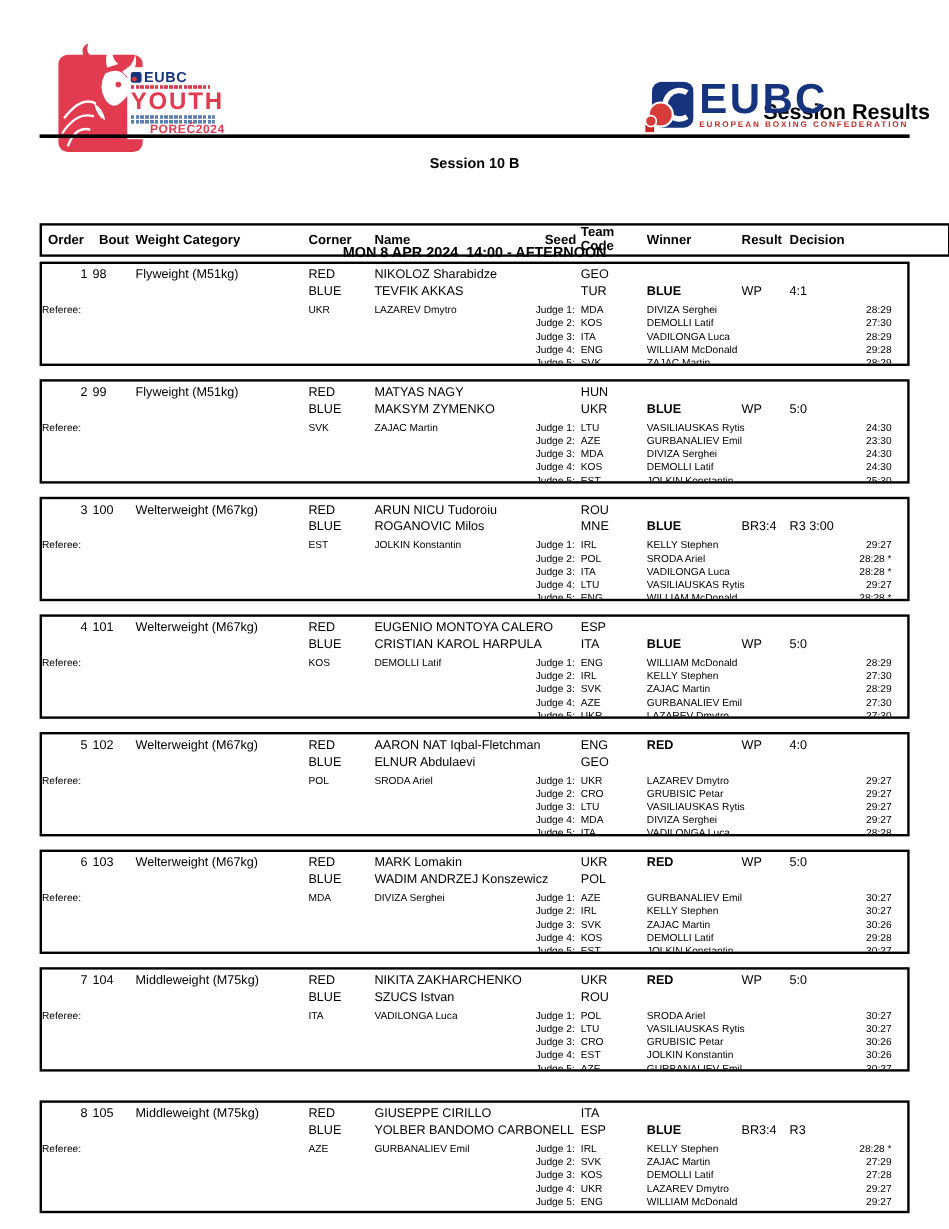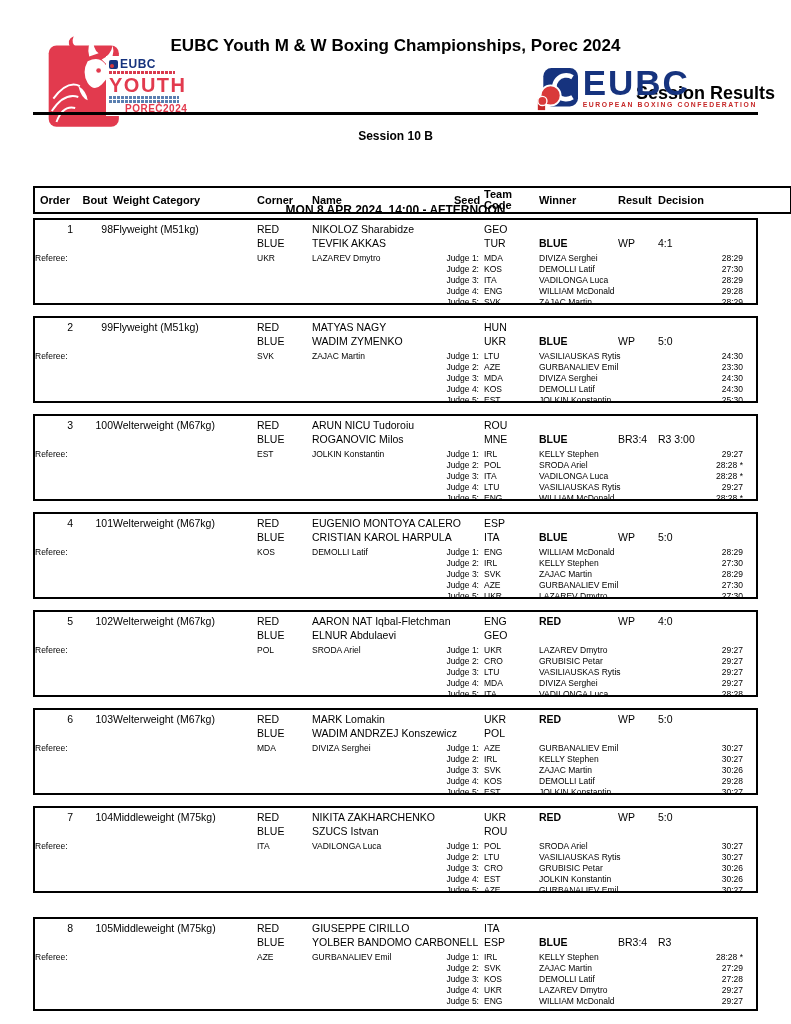--- a/index.html
+++ b/index.html
@@ -45,37 +45,36 @@
   .table-header .h-bout { text-align:center; }
   .table-header .h-seed { padding-left:2px; }
   .table-header .h-team { width:34px; }
   .bouts { position:absolute; top:218px; left:33px; width:725px; }
   .bout-block { border:2px solid #000; box-sizing:border-box; height:87px;
     margin-bottom:11px; padding-top:3px; overflow:hidden; }
   .bout-block:nth-child(7) { margin-bottom:24px; }
   .bout-block:last-child { height:94px; }
   .bout-row { font-size:10.5px; line-height:13.5px; white-space:nowrap; }
   .bout-row .order { text-align:right; padding-right:4px; }
-  .bout-row .bout { text-align:right; padding-right:0; }
+  .bout-row .bout { text-align:left; padding-right:0; }
   .bout-row .winner { font-weight:bold; }
   .judges { margin-top:3px; }
   .judge-row { display:grid;
     grid-template-columns:214px 55px 115px 65px 55px 150px 1fr;
     font-size:8.5px; line-height:11px; white-space:nowrap; }
   .judge-row .ref-label { text-align:left; }
   .judge-row .ref-country, .judge-row .ref-name { padding-left:8px; }
   .judge-row .judge-label { text-align:right; padding-right:5px; }
   .judge-row .judge-score { text-align:right; padding-right:13px; }
 </style>
 </head>
 <body>
 
 <div class="page">
 
-  <div class="main-title">EUBC Youth M &amp; W Boxing Championships, Porec 2024</div>
   <div class="session-results">Session Results</div>
 
   <div class="porec-logo">
     <svg width="78" height="94" viewBox="0 0 100 120">
       <path d="M34 16 Q28 4 38 0 Q34 10 42 14 Z" fill="#e23a4e"></path>
       <rect x="6" y="12" width="90" height="104" rx="10" fill="#e23a4e"></rect>
       <path d="M58 26 Q54 10 64 4 Q62 16 70 22 Z" fill="#ffffff"></path>
       <path d="M74 30 Q86 24 88 12 Q92 26 80 36 Z" fill="#ffffff"></path>
       <path d="M56 32 Q72 24 80 38 Q86 52 74 62 Q64 72 56 60 Q48 46 56 32" fill="#ffffff"></path>
       <circle cx="70" cy="44" r="3" fill="#e23a4e"></circle>
@@ -219,21 +218,21 @@
       <span class="team">HUN</span>
       <span class="winner"></span>
       <span class="result"></span>
       <span class="decision"></span>
     </div>
     <div class="bout-row grid-main row-blue">
       <span class="order"></span>
       <span class="bout"></span>
       <span class="weight"></span>
       <span class="corner">BLUE</span>
-      <span class="name">WADIM ZYMENKO</span>
+      <span class="name">MAKSYM ZYMENKO</span>
       <span class="seed"></span>
       <span class="team">UKR</span>
       <span class="winner">BLUE</span>
       <span class="result">WP</span>
       <span class="decision">5:0</span>
     </div>
     <div class="judges">
   <div class="judge-row">
     <span class="ref-label">Referee:</span>
     <span class="ref-country">SVK</span>

